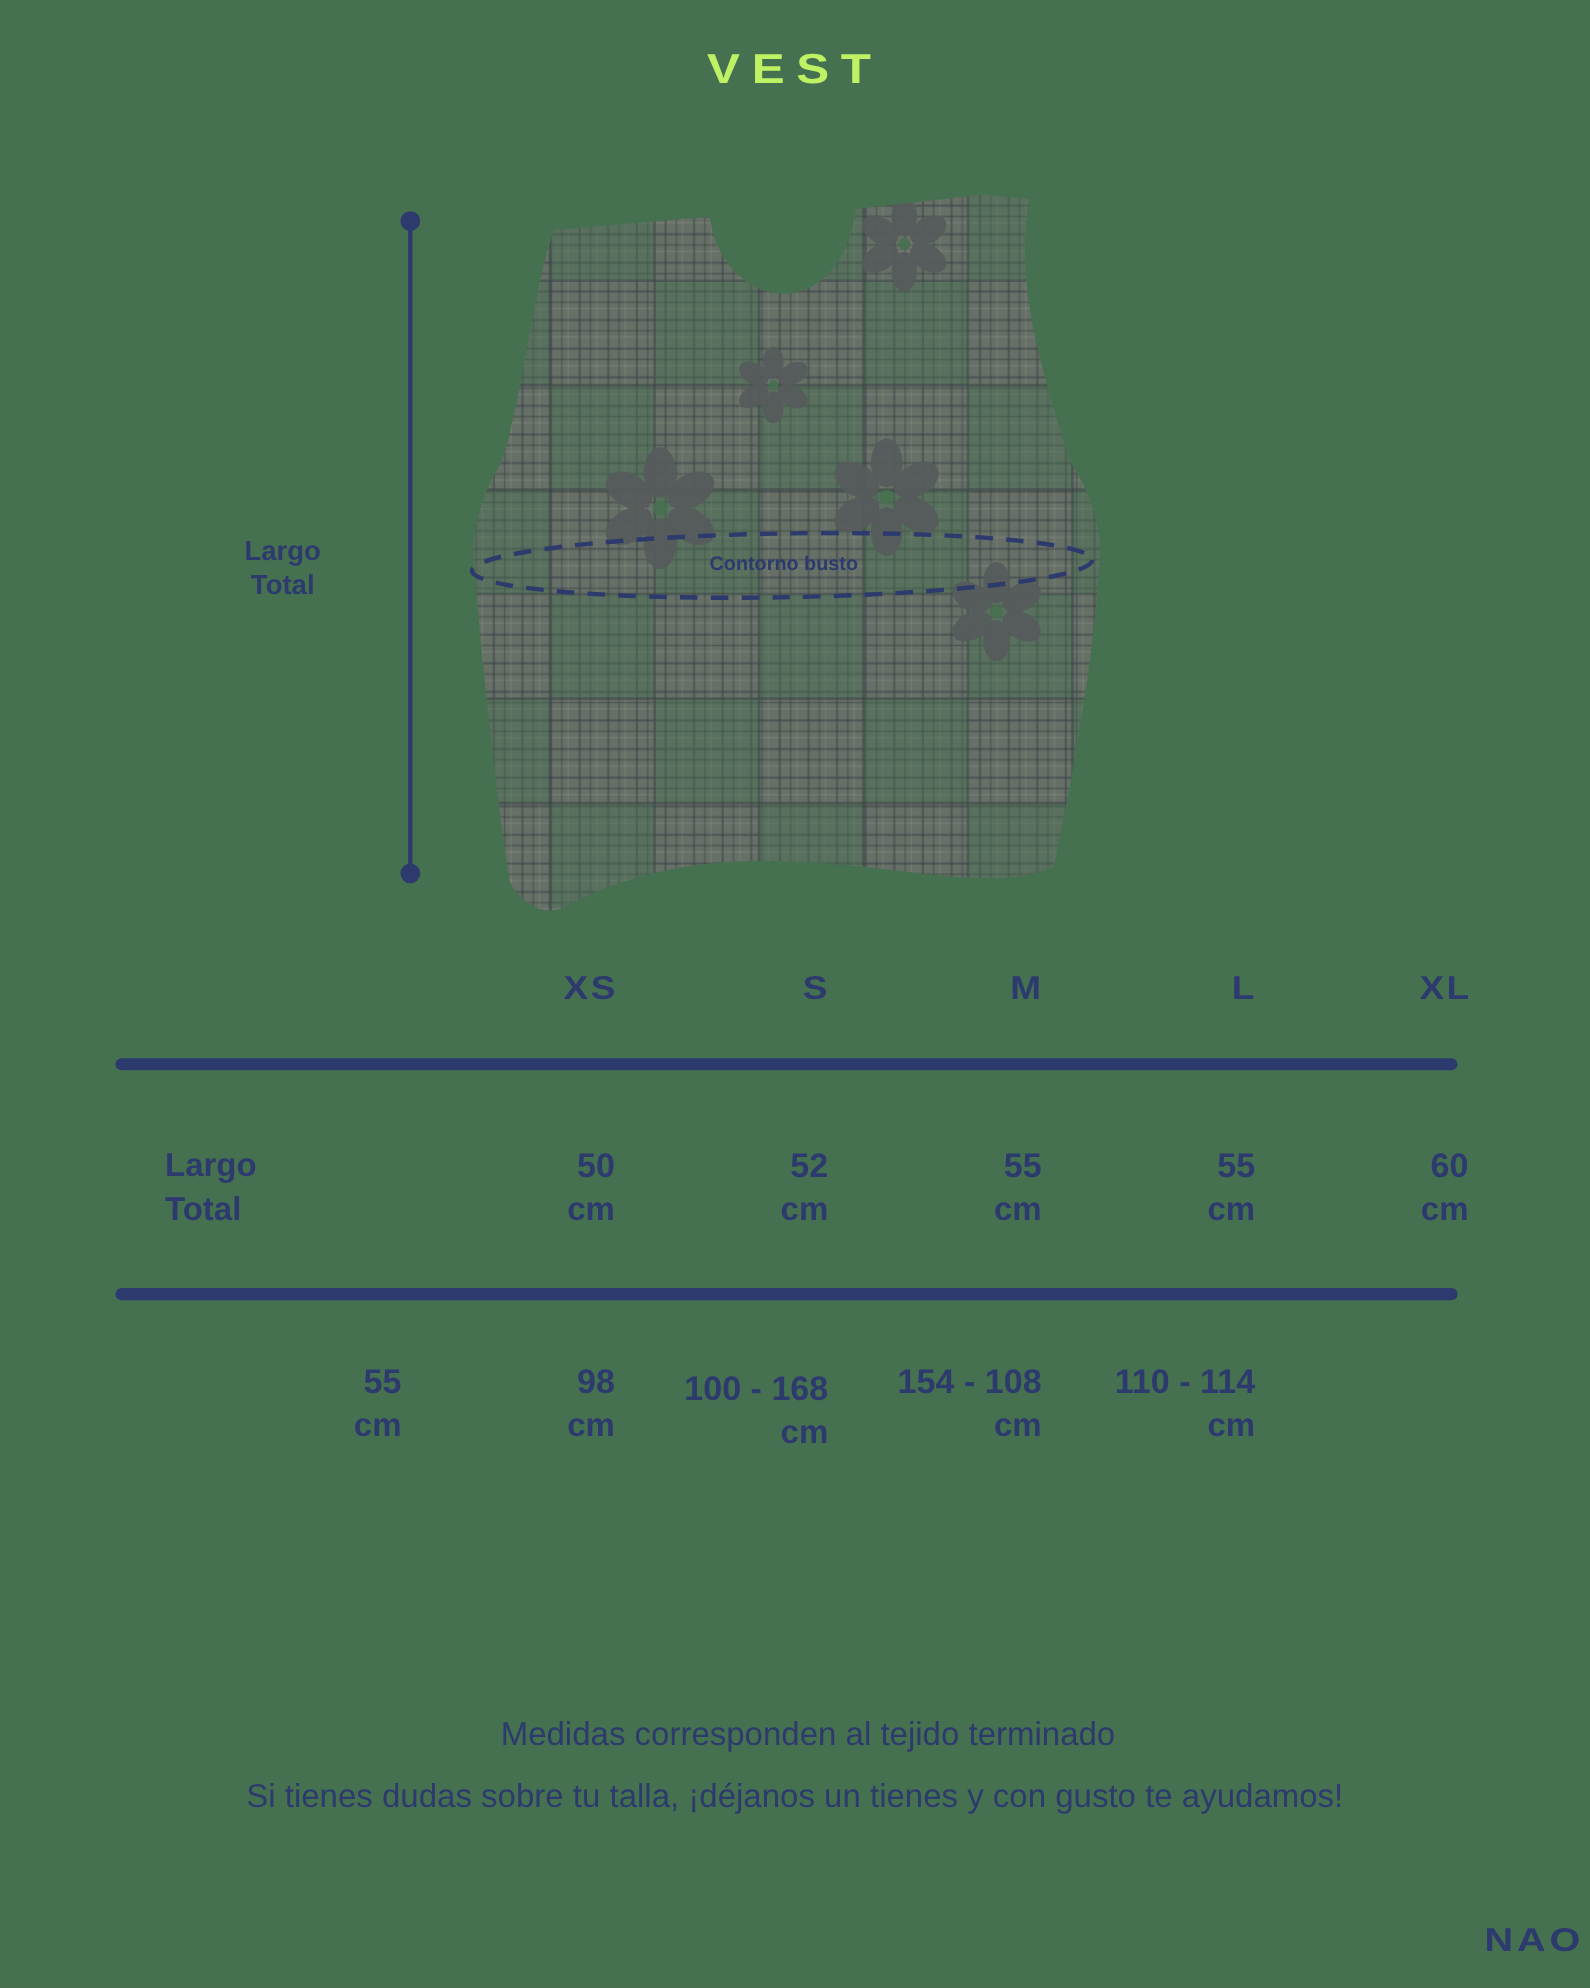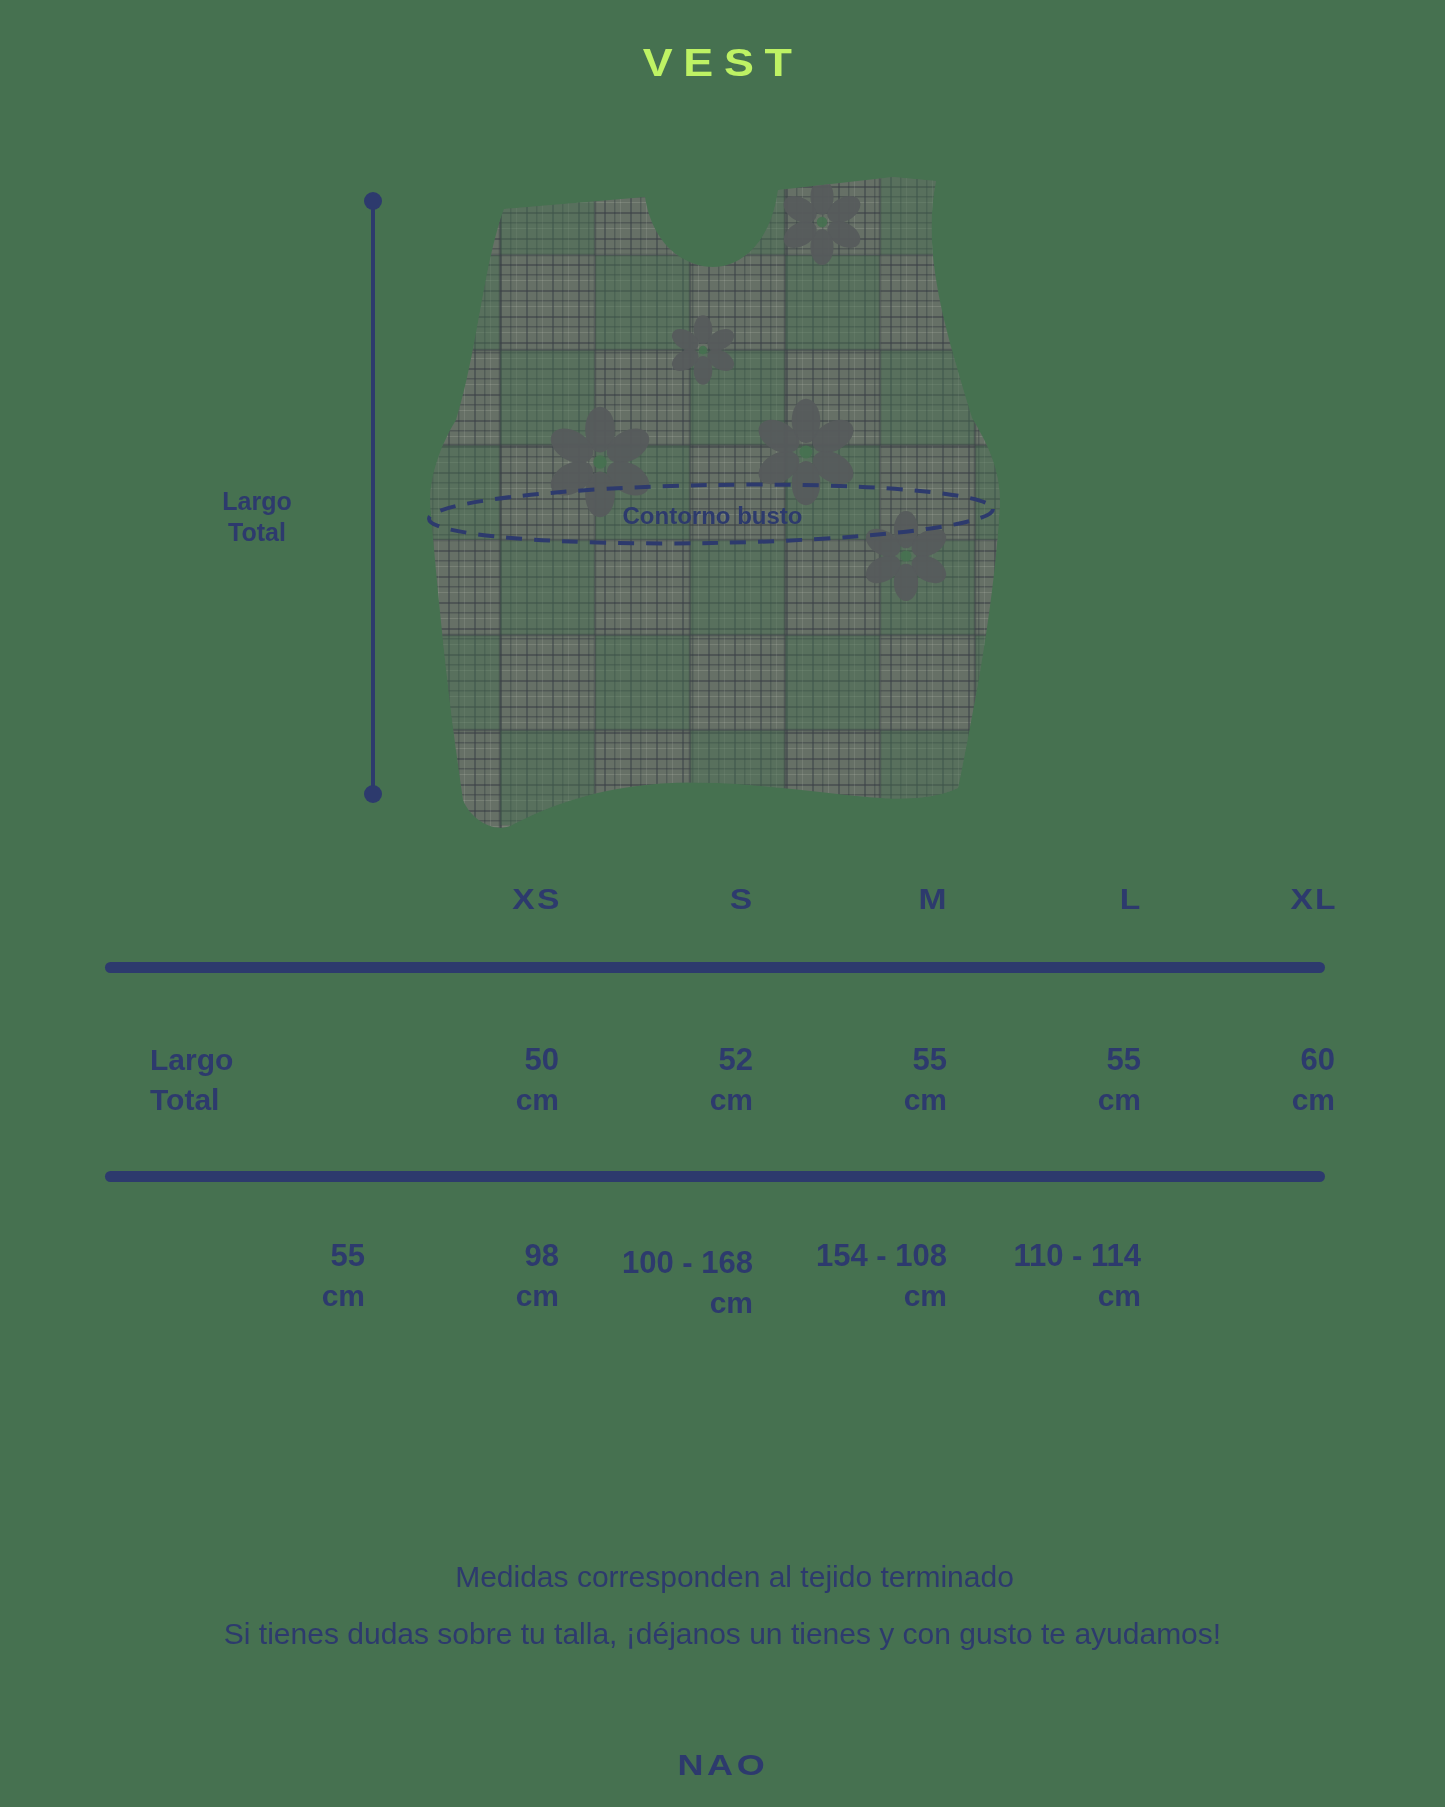--- a/index.html
+++ b/index.html
@@ -8,40 +8,40 @@
     background:#467150;
     font-family:"Liberation Sans","DejaVu Sans",sans-serif;
     color:#2d3a6d;
   }
   .abs{position:absolute;}
   
   .title{top:42px;left:0;right:0;text-align:center;font-size:38px;font-weight:bold;color:#bef264;}
   .title .stretch{display:inline-block;transform:scaleX(1.18);letter-spacing:9px;}
   
   .largo-label{left:198px;top:486px;width:118px;text-align:center;font-size:25px;line-height:31px;font-weight:bold;}
-  .contorno-label{left:575px;top:502px;width:275px;text-align:center;font-size:24px;font-weight:bold;}
+  .contorno-label{left:575px;top:502px;width:275px;text-align:center;font-size:18px;font-weight:bold;}
   
   .trow{left:95px;width:1240px;display:grid;grid-template-columns:270px repeat(5,194px);}
   .theader{top:878px;}
   .theader .cell{font-size:30px;line-height:42px;}
   .theader .stretch{display:inline-block;transform:scaleX(1.12);letter-spacing:2px;}
   .cell{text-align:right;font-weight:bold;color:#2d3a6d;font-size:31px;line-height:40px;}
   .cell .unit{font-size:30px;}
   .rowlabel{text-align:left;padding-left:55px;font-size:30px;}
   .trow1{top:1040px;}
   .trow2{top:1236px;}
   .trow2 > div:nth-child(3){transform:translateY(7px);}
   .bar{left:105px;width:1220px;height:11px;background:#2d3a6d;border-radius:6px;}
   .bar1{top:962px;}
   .bar2{top:1171px;}
   
   .note{left:0;right:0;text-align:center;font-size:30px;color:#2d3a6d;}
   .note1{top:1560px;margin-left:24px;}
   .note2{top:1617px;}
-  .brand{top:1748px;left:0;right:0;text-align:center;font-size:30px;font-weight:bold;}
+  .brand{top:1748px;left:0;right:12px;text-align:right;font-size:30px;font-weight:bold;}
   .brand .stretch{display:inline-block;transform:scaleX(1.2);letter-spacing:3px;}
 </style>
 </head>
 <body>
 
 <div class="abs title">
   <span class="stretch">VEST</span>
 </div>
 
 <svg class="abs" style="left:250px;top:150px;" width="810" height="730" viewBox="250 150 810 730">

